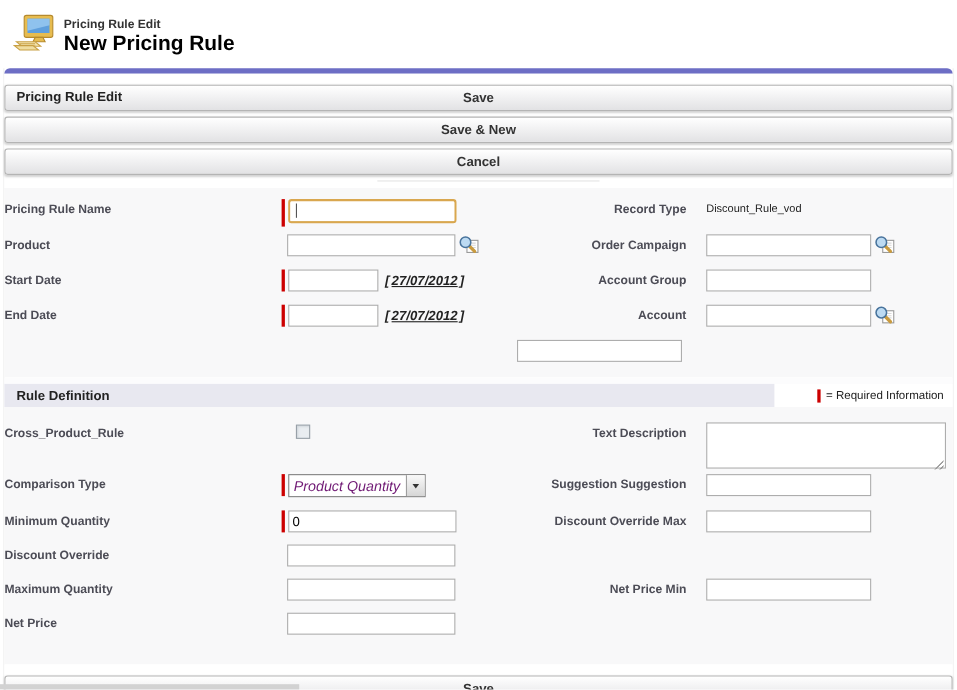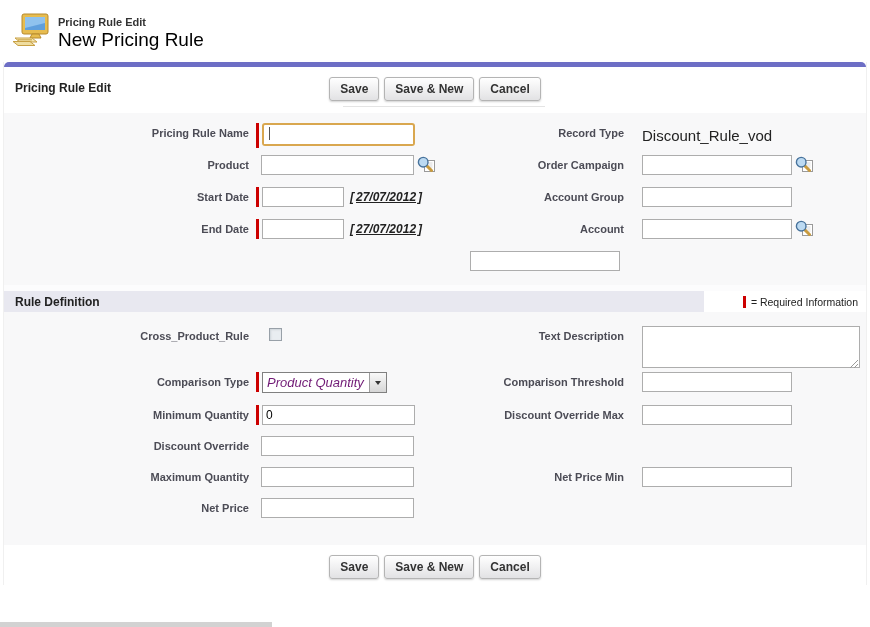--- a/index.html
+++ b/index.html
@@ -4,40 +4,40 @@
 <style>
   * { margin:0; padding:0; box-sizing:border-box; }
   html,body { background:#fff; }
   body { font-family:"Liberation Sans", sans-serif; }
   .page { position:relative; width:870px; height:627px; background:#fff; overflow:hidden; }
 
   
   .masthead { height:62px; display:flex; align-items:center; padding:4px 0 0 10px; }
   .masthead .icon { margin-right:8px; flex:0 0 auto; }
   .crumb { font-size:11px; font-weight:bold; color:#333; }
-  .page-title { font-size:19px; font-weight:400; color:#000; margin-top:1px; }
+  .page-title { font-size:19px; font-weight:700; color:#000; margin-top:1px; }
 
   
   .content { margin:0 3px; border-left:1px solid #f0f0f0; border-right:1px solid #f0f0f0; }
   .topbar { height:5px; background:#6d6ec5; border-radius:5px 5px 0 0; }
 
   .action-row { position:relative; background:#fff; padding:10px 0 6px; }
   .sec-title { position:absolute; left:11px; top:14px; font-size:12px; font-weight:bold; color:#222; }
-  .btn-group { display:flex; justify-content:center; gap:5px; }
+  .btn-group { display:flex; justify-content:center; gap:5px;flex-direction:column; }
   .btn { font-family:"Liberation Sans", sans-serif; font-size:12px; font-weight:bold; color:#333;
          padding:4px 10px; border:1px solid #b4b4b4; border-radius:3px; cursor:pointer;
          background:linear-gradient(#ffffff,#e2e2e4); box-shadow:0 1px 2px rgba(0,0,0,.18); }
   .btn-underline { width:202px; height:1px; background:#e4e4e4; margin:5px auto 0; transform:translateX(9px); }
 
   
   .form-body { background:#f8f8f9; padding:10px 0 2px; }
   .form-body.second { padding-top:14px; padding-bottom:16px; }
   .grow { display:flex; align-items:flex-start; }
   .r32 { min-height:32px; } .r46 { min-height:46px; } .r33 { min-height:33px; } .r31 { min-height:31px; }
-  .c-lbl   { width:245px; text-align:right; padding-top:4px; font-size:11px; font-weight:bold; color:#4c4c56; }
+  .c-lbl   { width:245px; text-align:left; padding-top:4px; font-size:11px; font-weight:bold; color:#4c4c56; }
   .c-fld   { width:203px; padding-left:7px; display:flex; align-items:flex-start; }
   .c-lbl-r { width:172px; text-align:right; padding-top:4px; font-size:11px; font-weight:bold; color:#4c4c56; }
   .c-fld-r { flex:1; padding-left:18px; display:flex; align-items:flex-start; }
 
   .req { width:3px; height:20px; background:#cc0000; margin-right:3px; flex:0 0 auto; }
   .req.tall { height:25px; }
 
   .inp { height:20px; border:1px solid #adadad; background:#fff; font-size:12px; padding:1px 3px;
          font-family:"Liberation Sans", sans-serif; }
   .w-left  { width:153px; }
@@ -46,21 +46,21 @@
 
   .focus-wrap { position:relative; display:inline-block; border:2px solid #d9a74f; border-radius:3px; background:#fff; }
   .focus-wrap .inp { border:none; outline:none; width:149px; height:17px; }
   .caret { position:absolute; left:5px; top:2px; width:1px; height:13px; background:#555; }
 
   .lookup { margin-left:3px; margin-top:1px; cursor:pointer; flex:0 0 auto; }
 
   .date-note { font-size:12px; font-weight:bold; color:#222; margin-left:6px; padding-top:3px; white-space:nowrap;font-style:italic; }
   .date-link { color:#222; text-decoration:underline; cursor:pointer; margin:0 2px; }
 
-  .static-val { font-size:15px; color:#222; padding-top:4px; }
+  .static-val { font-size:10px; color:#222; padding-top:4px; }
 
   .chk { width:13px; height:13px; border:1px solid #98a0a8; background:#e9edf1;
          box-shadow:inset 1px 1px 2px #cfd5da; margin:2px 0 0 13px; cursor:pointer; }
 
   .sel { display:inline-flex; align-items:stretch; height:21px; border:1px solid #808080; background:#fff; cursor:pointer; }
   .sel-text { font-size:13px; color:#701a75; padding:2px 5px 0 4px; white-space:nowrap;font-style:italic; }
   .sel-btn { width:17px; background:linear-gradient(#f9f9f9,#d6d6d6); border-left:1px solid #9e9e9e;
              display:flex; align-items:center; justify-content:center; }
   .sel-arrow { width:0; height:0; border-left:3.5px solid transparent; border-right:3.5px solid transparent;
                border-top:4px solid #333; }
@@ -238,21 +238,21 @@
         <div class="c-lbl">Comparison Type</div>
         <div class="c-fld">
           <span class="req"></span>
           <span class="sel">
             <span class="sel-text">Product Quantity</span>
             <span class="sel-btn">
               <span class="sel-arrow"></span>
             </span>
           </span>
         </div>
-        <div class="c-lbl-r">Comparison Threshold</div>
+        <div class="c-lbl-r">Suggestion Suggestion</div>
         <div class="c-fld-r">
           <input class="inp w-right" type="text" style="">
         </div>
       </div>
 
       <div class="grow r31">
         <div class="c-lbl">Minimum Quantity</div>
         <div class="c-fld">
           <span class="req"></span>
           <input class="inp w-left" type="text" value="0" style="">

